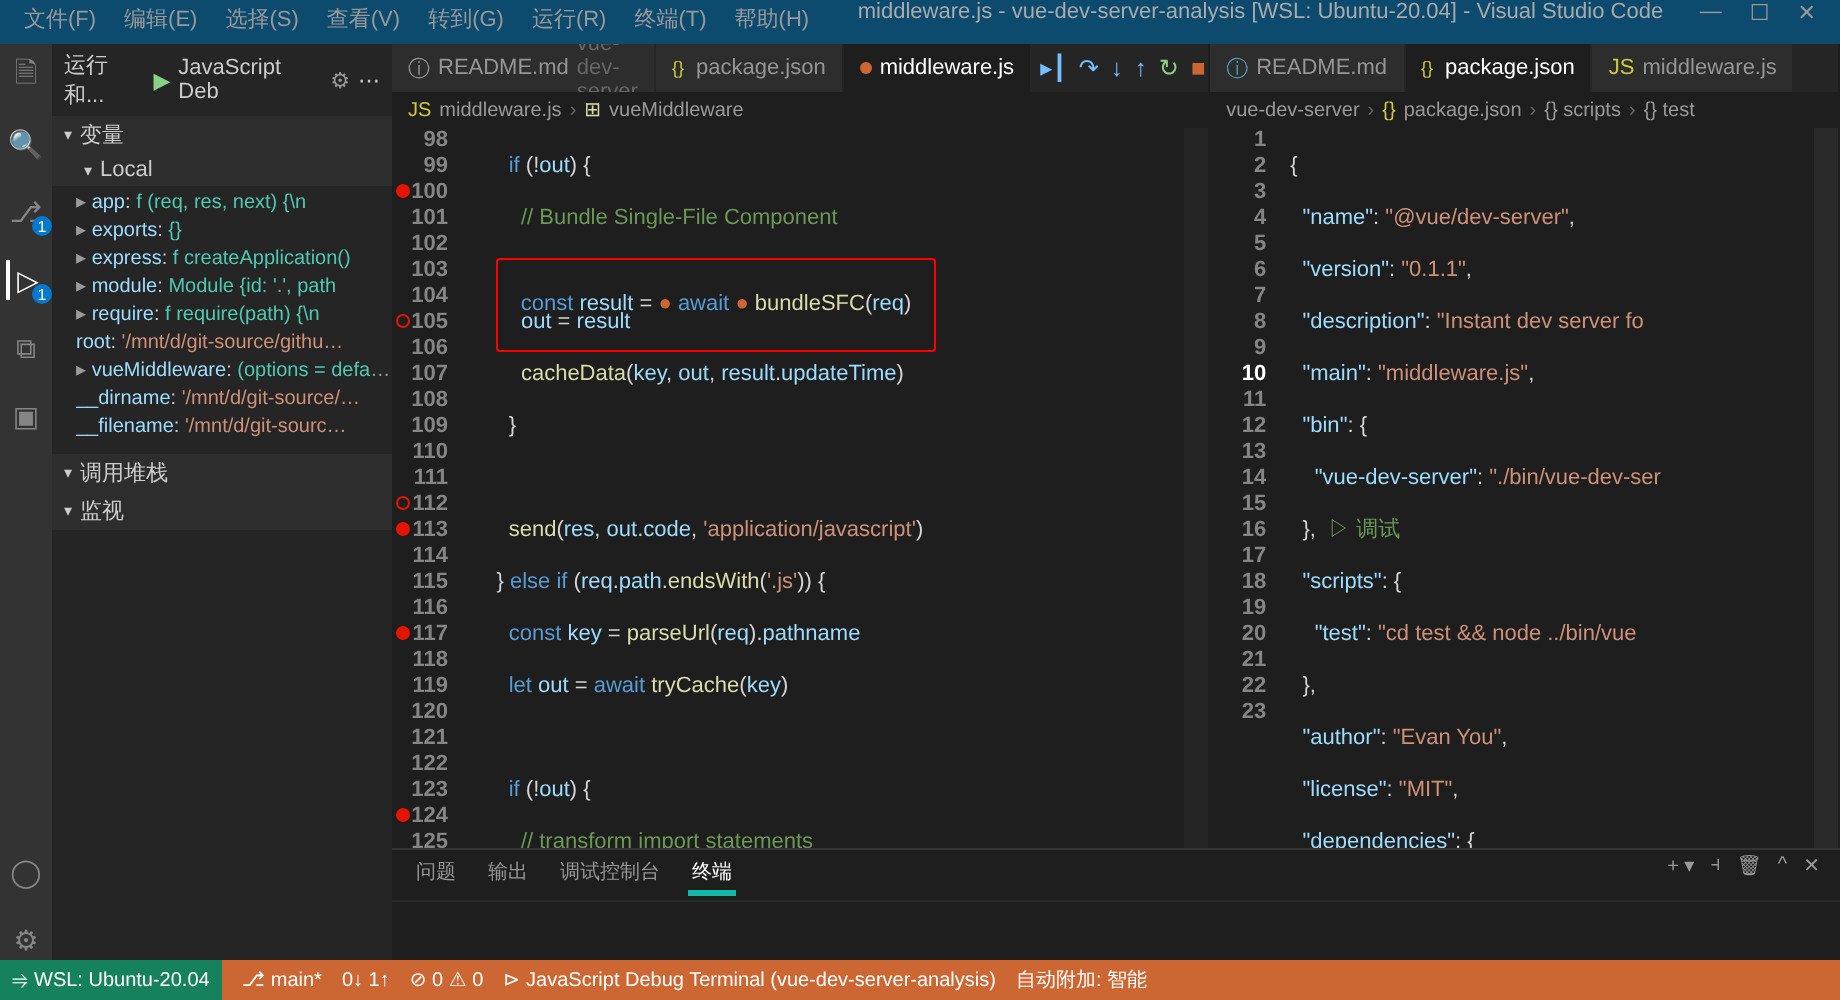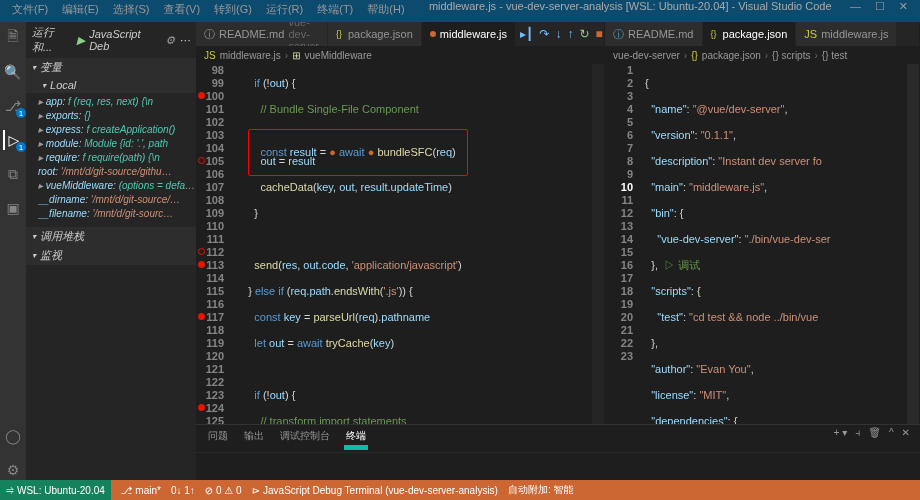--- a/index.html
+++ b/index.html
@@ -9,21 +9,21 @@
 .menu-item { padding: 2px 6px; cursor: pointer; }
 .title-center { flex: 1; text-align: center; color: #aaa; }
 .win-controls { display: flex; gap: 14px; padding-right: 6px; }
 .main-area { flex: 1; display: flex; overflow: hidden; }
 .activity-bar { width: 26px; background: #333333; display: flex; flex-direction: column; align-items: center; padding-top: 6px; gap: 14px; color: #858585; }
 .activity-bar .icon { width: 20px; height: 20px; display: flex; align-items: center; justify-content: center; font-size: 14px; cursor: pointer; }
 .activity-bar .icon.active { color: #fff; border-left: 2px solid #fff; }
 .activity-bar .spacer { flex: 1; }
 .activity-bar .badge { position: relative; }
 .activity-bar .badge::after { content: "1"; position: absolute; bottom: -2px; right: -3px; background: #007acc; color: #fff; font-size: 8px; border-radius: 50%; width: 10px; height: 10px; display: flex; align-items: center; justify-content: center; }
-.sidebar { width: 170px; background: #252526; display: flex; flex-direction: column; font-size: 11px; overflow: hidden; font-style: italic; }
+.sidebar { width: 170px; background: #252526; display: flex; flex-direction: column; font-size: 11px; overflow: hidden; }
 .sidebar-header { display: flex; align-items: center; padding: 3px 6px; background: #252526; gap: 4px; }
 .play-icon { color: #89d185; }
 .gear-sm { color: #999; margin-left: auto; }
 .section-head { padding: 2px 6px; color: #ccc; background: #2d2d2d; display: flex; align-items: center; gap: 4px; cursor: pointer; }
 .section-head::before { content: "▾"; font-size: 8px; }
 .var-list { padding: 2px 0 6px 12px; color: #999; line-height: 14px; font-size: 10px; overflow: hidden; }
 .var-row { white-space: nowrap; overflow: hidden; text-overflow: ellipsis; }
 .var-key { color: #9cdcfe; }
 .var-punc { color: #ccc; }
 .var-val { color: #ce9178; }
@@ -56,21 +56,21 @@
 .str { color: #ce9178; }
 .cmt { color: #6a9955; margin-top: 44px; }
 .var { color: #9cdcfe; }
 .prop { color: #9cdcfe; }
 .awaitdot { color: #cc6633; }
 .hl-box { border: 1px solid #ff0000; border-radius: 2px; display: inline-block; padding: 16px 2px; }
 .minimap { width: 12px; background: #252526; }
 .panel { height: 56px; background: #1e1e1e; border-top: 1px solid #333; display: flex; flex-direction: column; }
 .panel-tabs { display: flex; gap: 12px; padding: 2px 10px; font-size: 10px; color: #969696; border-bottom: 1px solid #2a2a2a; }
 .panel-tabs .pt { padding: 2px 2px; cursor: pointer; }
-.panel-tabs .pt.active { color: #fff; border-bottom: 5px solid #14b8a6; }
+.panel-tabs .pt.active { color: #fff; border-bottom: 3px solid #14b8a6; }
 .panel-body { flex: 1; padding: 2px 10px; font-family: Consolas, monospace; font-size: 11px; color: #ccc; display: flex; }
 .panel-right { margin-left: auto; display: flex; gap: 8px; align-items: flex-start; color: #999; font-size: 10px; }
 .status-bar { height: 20px; background: #cc6633; display: flex; align-items: center; font-size: 10px; color: #fff; padding: 0 4px; gap: 10px; }
 .status-bar .sb-item { display: flex; align-items: center; gap: 3px; }
 .status-bar .wsl { background: #16825d; padding: 0 6px; height: 100%; display: flex; align-items: center; margin-left: -4px; }
 .status-bar .sb-right { margin-left: auto; display: flex; gap: 10px; }
 .scroll-v { width: 12px; background: #2a2a2a; }
 </style>
 </head>
 <body>

